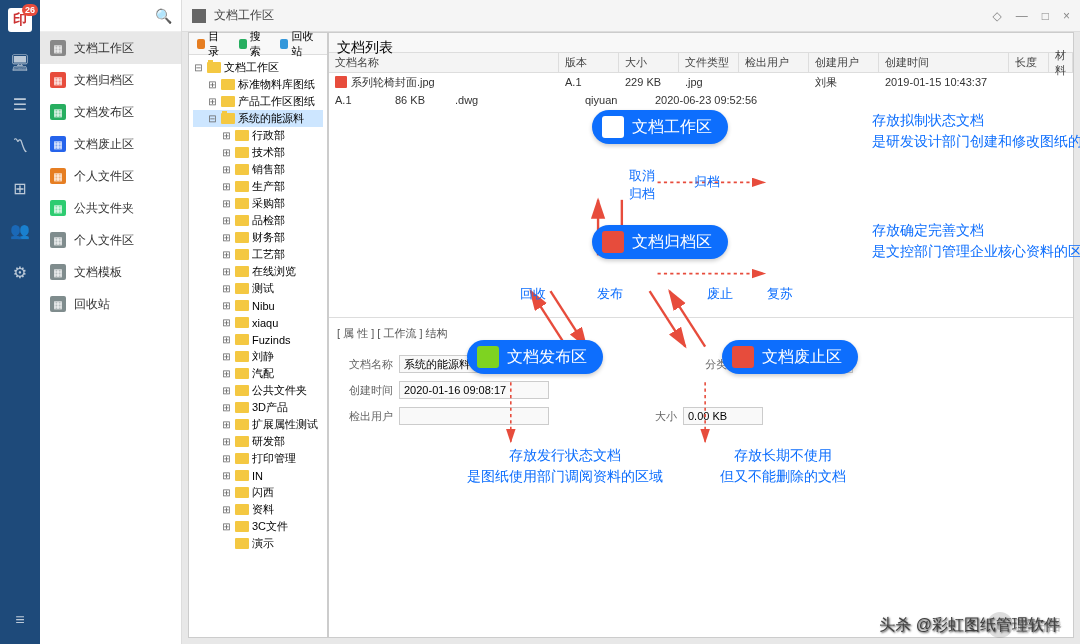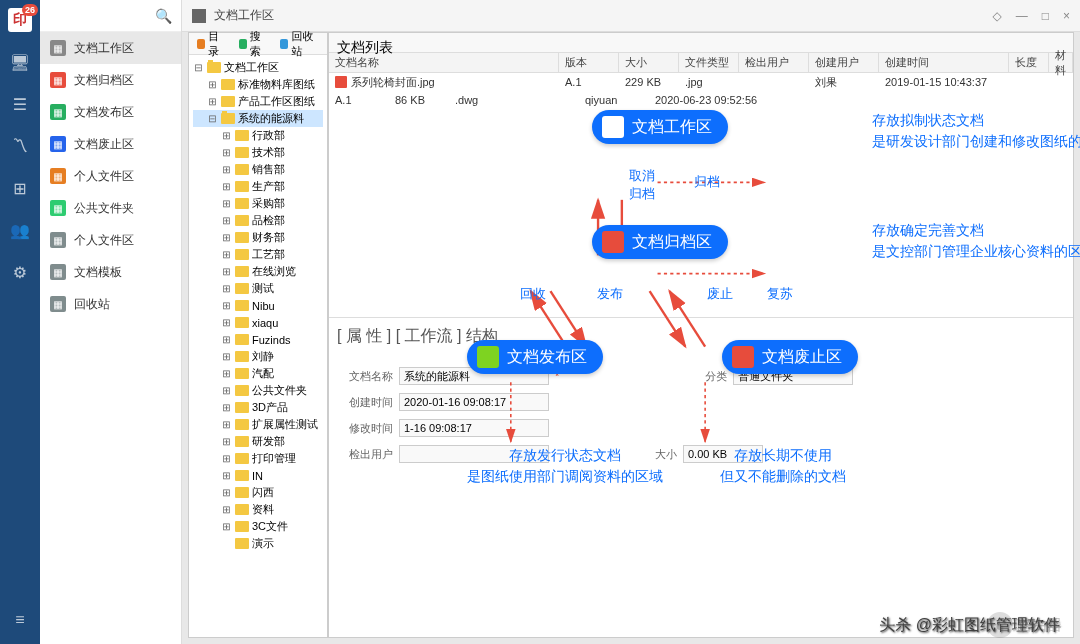--- a/index.html
+++ b/index.html
@@ -47,21 +47,21 @@
 .list-panel { flex: 1; background: #fff; border: 1px solid #ccc; position: relative; }
 .list-tab { height: 20px; background: #f8f8f8; border-bottom: 1px solid #ddd; font-size: 14px; padding: 6px 8px; }
 .list-header { height: 20px; background: #f4f4f4; border-bottom: 1px solid #ddd; display: flex; font-size: 11px; color: #444; }
 .col { border-right: 1px solid #ddd; padding: 2px 6px; display:flex; align-items:center; }
 .list-row { height: 18px; display: flex; font-size: 11px; color: #333; }
 .cell { padding: 1px 6px; display:flex; align-items:center; overflow:hidden; }
 .file-ic { width: 12px; height: 12px; background: #e74c3c; margin-right: 4px; border-radius: 1px; }
 
 
 .detail-form { position: absolute; left: 0; right: 0; bottom: 0; height: 320px; border-top: 1px solid #ddd; padding: 8px; font-size: 11px; color: #444; }
-.form-tabs { height: 20px; font-size: 16px; color: #555; margin-bottom: 18px; }
+.form-tabs { height: 20px; font-size: 11px; color: #555; margin-bottom: 6px; }
 .form-row { display: flex; align-items: center; height: 24px; gap: 6px; margin-bottom: 2px; }
 .form-lbl { width: 56px; text-align: right; color: #666; }
 .form-input { background: #f9f9f9; border: 1px solid #ccc; height: 18px; padding: 0 4px; font-size: 11px; }
 
 
 .diagram { position: absolute; top: 75px; left: 190px; right: 10px; bottom: 10px; pointer-events: none; }
 .bubble { position: absolute; background: #0d6efd; color: #fff; border-radius: 20px; padding: 6px 16px 6px 10px; font-size: 16px; font-weight: 500; display: flex; align-items: center; gap: 8px; box-shadow: 0 2px 4px rgba(0,0,0,0.2); }
 .bubble-ic { width: 22px; height: 22px; border-radius: 3px; display: inline-block; }
 .anno { position: absolute; color: #0d6efd; font-size: 14px; line-height: 1.5; }
 .action-lbl { position: absolute; color: #0d6efd; font-size: 13px; }
@@ -349,24 +349,20 @@
             <span style="color:#e74c3c">*</span>
           <span style="width:100px"></span>
           <span class="form-lbl">分类</span>
           <input class="form-input" style="width: 120px;" value="普通文件夹">
         </div>
         <div class="form-row">
           <span class="form-lbl">创建时间</span>
           <input class="form-input" style="width: 150px;" value="2020-01-16 09:08:17">
         </div>
         <div class="form-row">
-          <span class="form-lbl">修改时间</span>
-          <input class="form-input" style="width: 150px;" value="1-16 09:08:17">
-        </div>
-        <div class="form-row">
           <span class="form-lbl">检出用户</span>
           <input class="form-input" style="width: 150px;" value="">
           <span style="width:60px"></span>
           <span class="form-lbl">大小</span>
           <input class="form-input" style="width: 80px;" value="0.00 KB">
         </div>
       </div>
     </div>
   </div>
 

